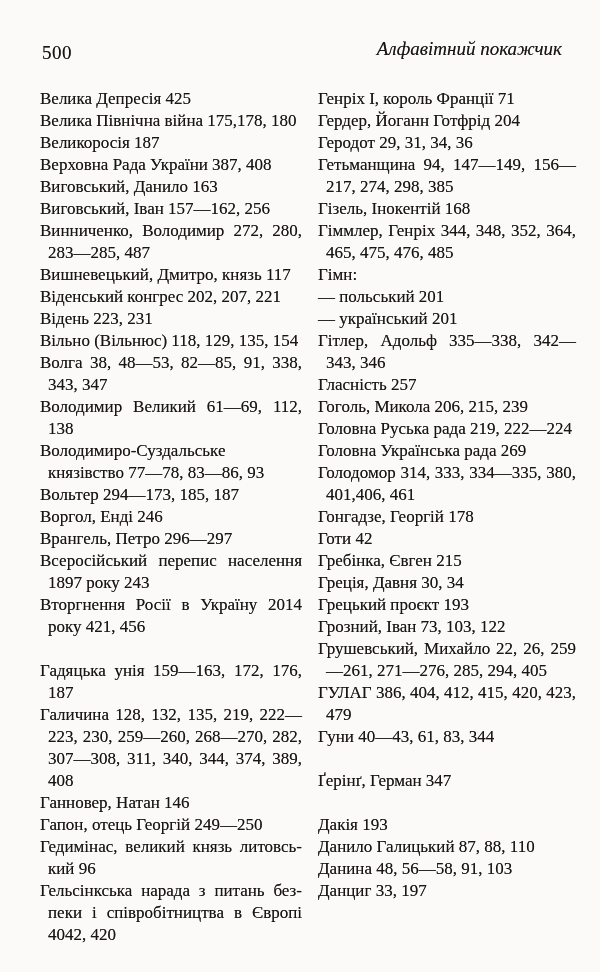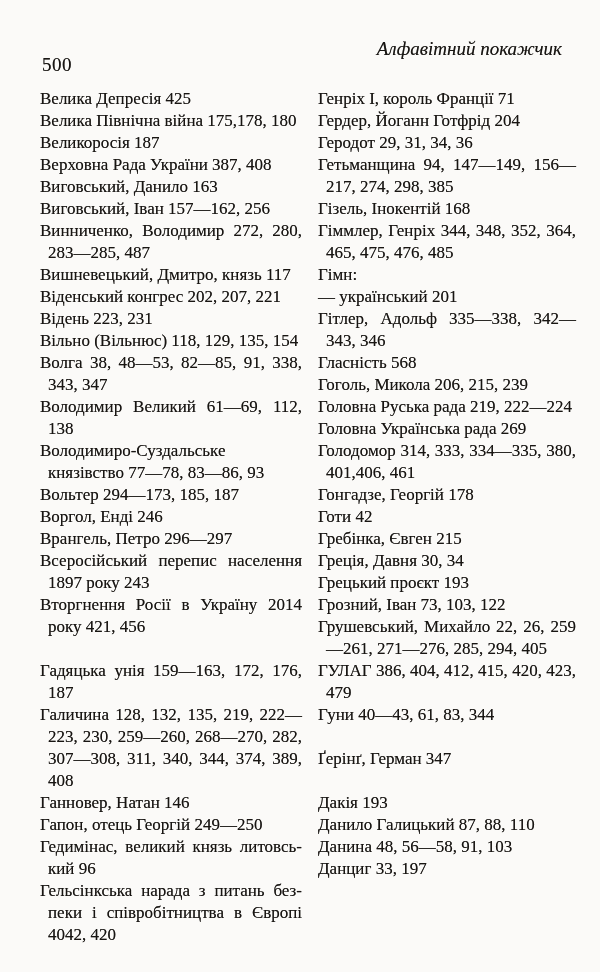--- a/index.html
+++ b/index.html
@@ -15,21 +15,21 @@
     width: 600px; height: 972px;
     padding: 38px 24px 0 40px;
   }
   .page-header {
     position: relative;
     height: 22px;
     font-size: 19px;
     line-height: 22px;
   }
   .pagenum {
-    position: absolute; left: 2px; top: 16px;
+    position: absolute; left: 2px; top: 4px;
     letter-spacing: 0.5px;
     text-shadow: 0 0 .4px rgba(0,0,0,.55);
     text-align: right;
   }
   .running-title {
     position: absolute; left: 0; right: 14px; top: 0;
     text-align: right;
     font-style: italic;
     text-shadow: 0 0 .4px rgba(0,0,0,.5);
   }
@@ -95,23 +95,24 @@
       </div>
     <div class="col" id="col-1">
         <div class="group">
           <p class="entry">Генріх I, король Франції 71</p>
           <p class="entry">Гердер, Йоганн Готфрід 204</p>
           <p class="entry">Геродот 29, 31, 34, 36</p>
           <p class="entry">Гетьманщина 94, 147—149, 156—217, 274, 298, 385</p>
           <p class="entry">Гізель, Інокентій 168</p>
           <p class="entry">Гіммлер, Генріх 344, 348, 352, 364, 465, 475, 476, 485</p>
           <p class="entry">Гімн:</p>
+          <p class="entry">— польський 201</p>
           <p class="entry">— український 201</p>
           <p class="entry">Гітлер, Адольф 335—338, 342—343, 346</p>
-          <p class="entry">Гласність 568</p>
+          <p class="entry">Гласність 257</p>
           <p class="entry">Гоголь, Микола 206, 215, 239</p>
           <p class="entry">Головна Руська рада 219, 222—224</p>
           <p class="entry">Головна Українська рада 269</p>
           <p class="entry">Голодомор 314, 333, 334—335, 380, 401,406, 461</p>
           <p class="entry">Гонгадзе, Георгій 178</p>
           <p class="entry">Готи 42</p>
           <p class="entry">Гребінка, Євген 215</p>
           <p class="entry">Греція, Давня 30, 34</p>
           <p class="entry">Грецький проєкт 193</p>
           <p class="entry">Грозний, Іван 73, 103, 122</p>

